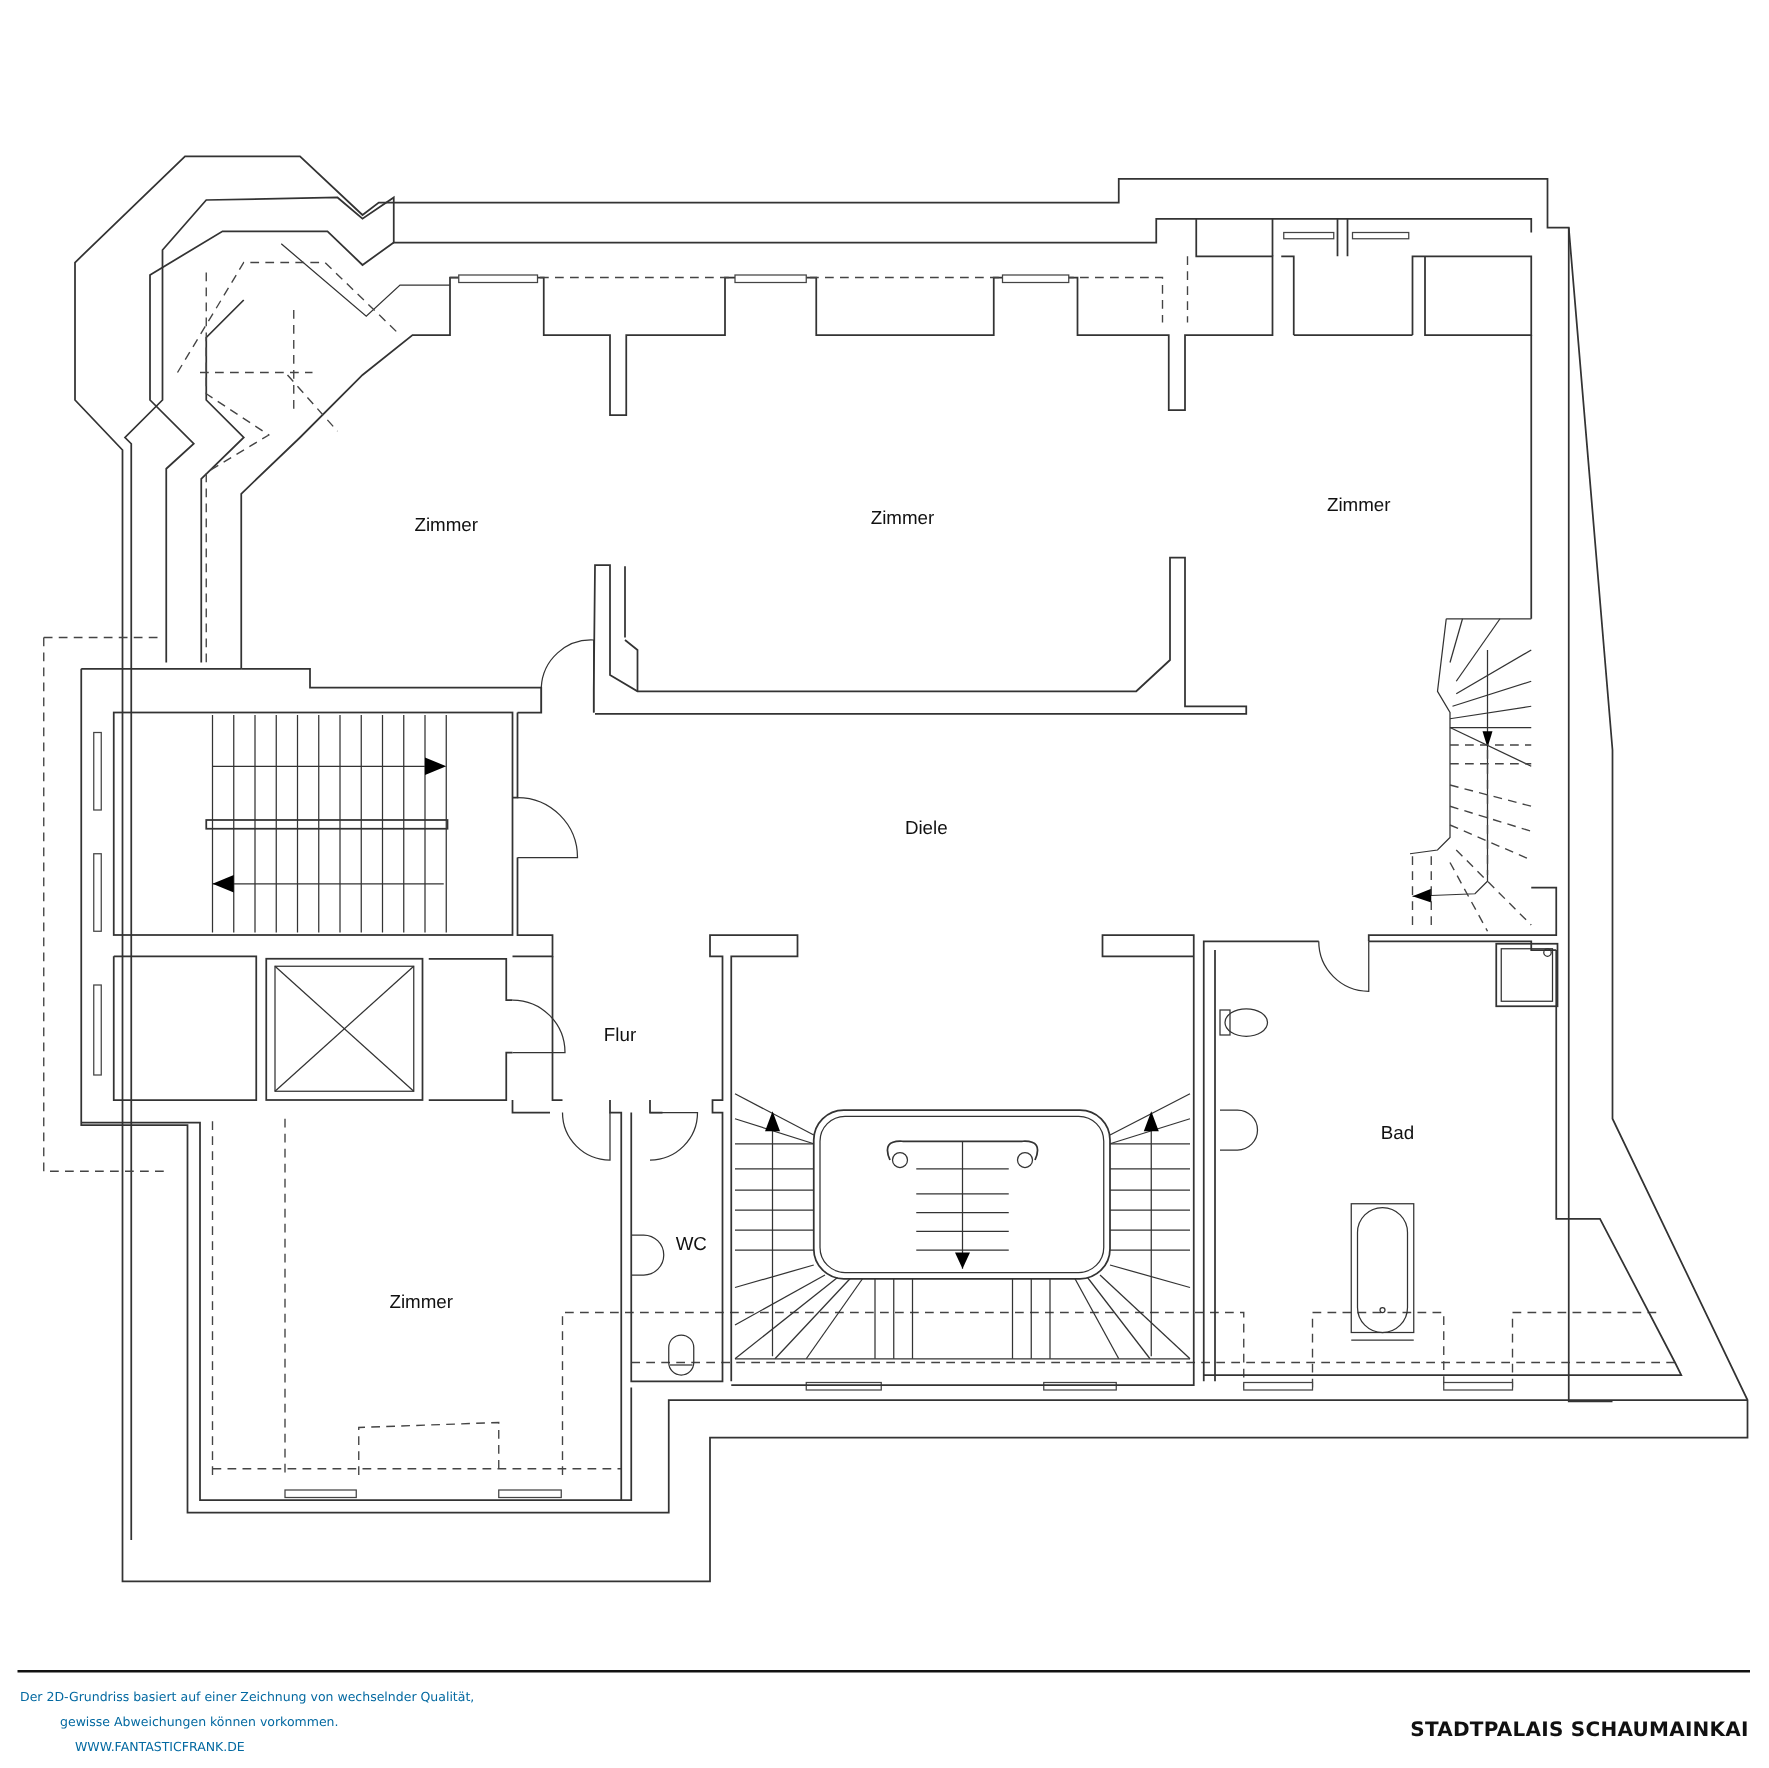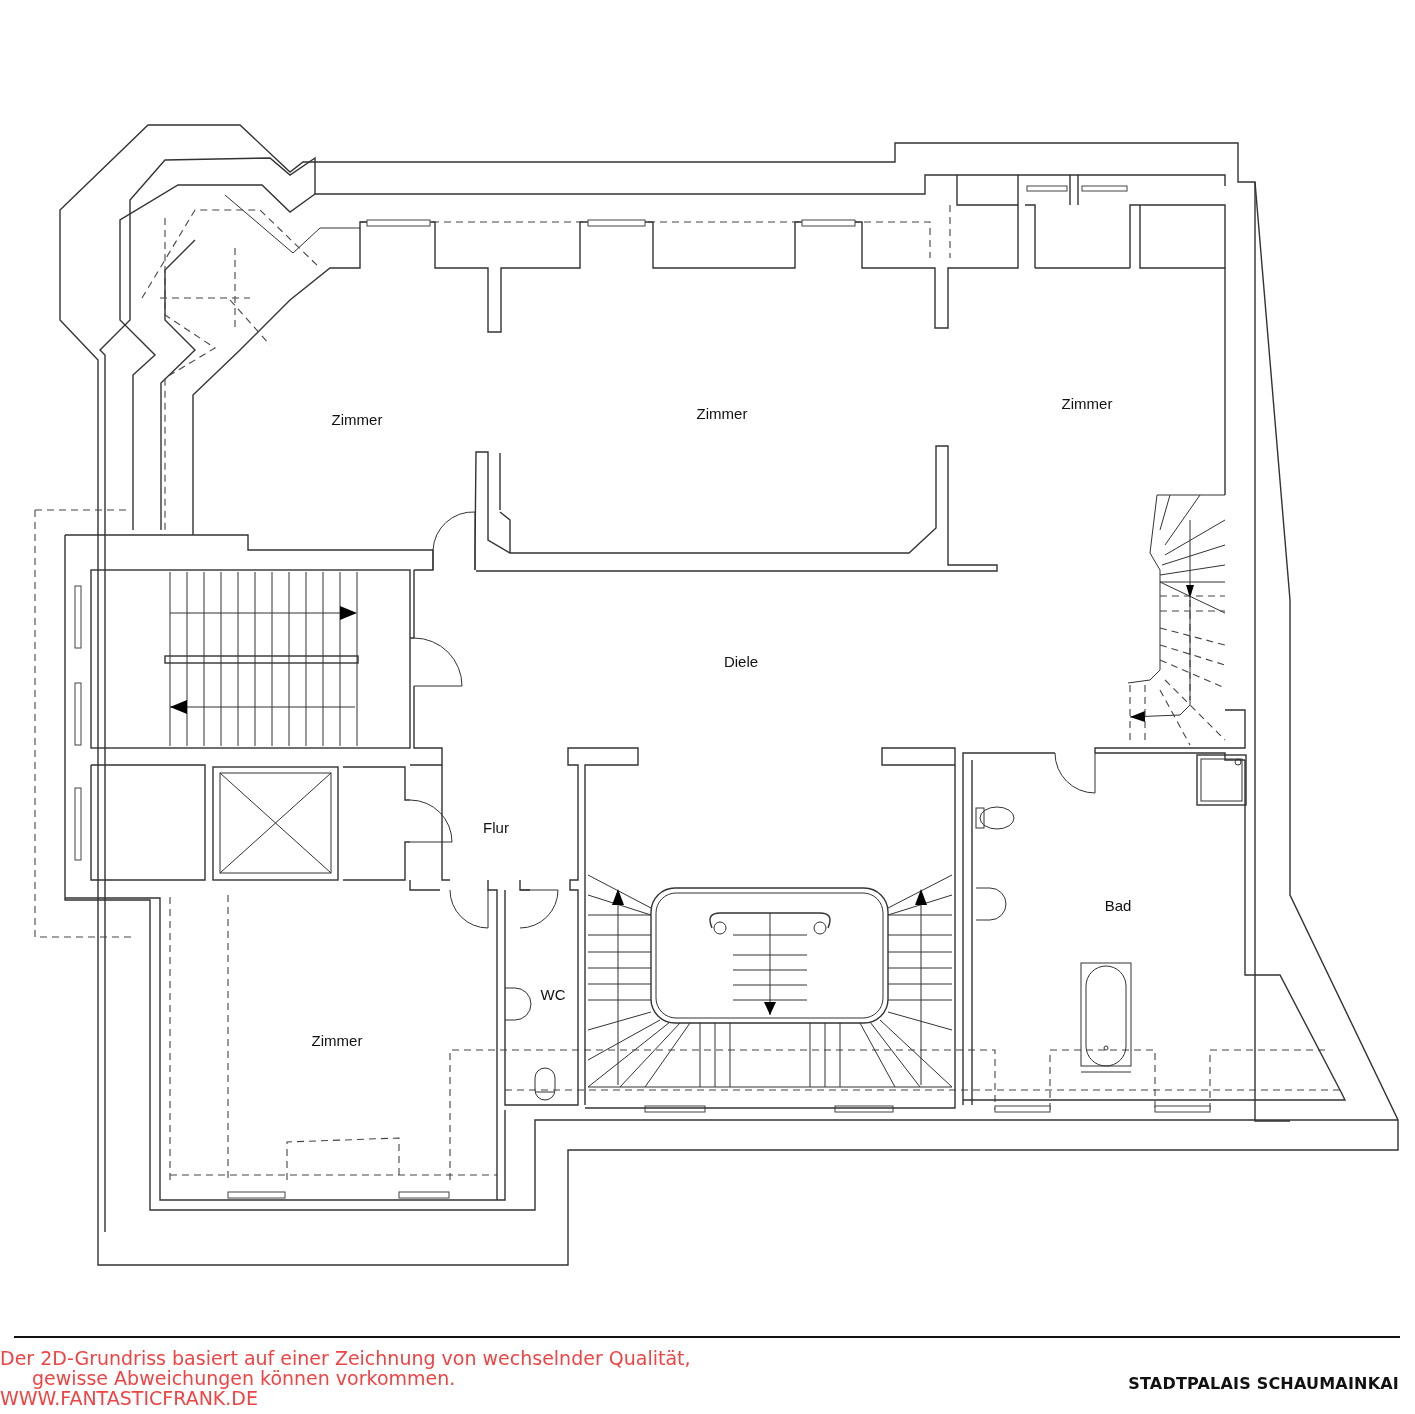--- a/index.html
+++ b/index.html
@@ -5,24 +5,24 @@
     html, body { margin: 0; padding: 0; background: #ffffff; }
     body { width: 1415px; height: 1414px; position: relative; overflow: hidden; font-family: "Liberation Sans", sans-serif; }
     #plan { position: absolute; left: 0; top: 0; width: 1415px; height: 1414px; }
     .w { fill: none; stroke: #333; stroke-width: 1.4; }
     .wt { fill: none; stroke: #333; stroke-width: 1; }
     .d { fill: none; stroke: #444; stroke-width: 1.1; stroke-dasharray: 7 5; }
     .win { fill: #fff; stroke: #444; stroke-width: 1; }
     .label { font-family: "Liberation Sans", sans-serif; font-size: 15px; fill: #111; }
     .arrow { fill: #000; }
     #footer-rule { position: absolute; left: 14px; top: 1336px; width: 1386px; height: 2px; background: #111; }
-    .disc { position: absolute; left: 0; font-family: "DejaVu Sans", sans-serif; font-size: 19px; color: #ef4444; line-height: 21px; }
+    .disc { position: absolute; left: 16px; font-family: "DejaVu Sans", sans-serif; font-size: 10px; color: #0369a1; line-height: 21px; }
     #disc1 { top: 1348px; }
     #disc2 { top: 1368px; margin-left: 32px; }
-    #disc3 { top: 1388px; }
+    #disc3 { top: 1388px; margin-left: 44px; }
     #brand { position: absolute; right: 16px; top: 1374px; font-family: "DejaVu Sans", sans-serif; font-weight: bold; font-size: 16px; letter-spacing: 0.2px; color: #111; }
   </style>
 </head>
 <body>
 
 <svg id="plan" viewBox="0 0 1415 1414" xmlns="http://www.w3.org/2000/svg">
 
   <g>
 
     <polyline class="w" points="98,1240 98,360 60,320 60,210 148,125 240,125 290,172 303,162 895,162 895,143 1238,143 1238,182 1255,182 1290,600 1290,895 1398,1120 1398,1150 568,1150 568,1265 98,1265 98,1240"></polyline>

